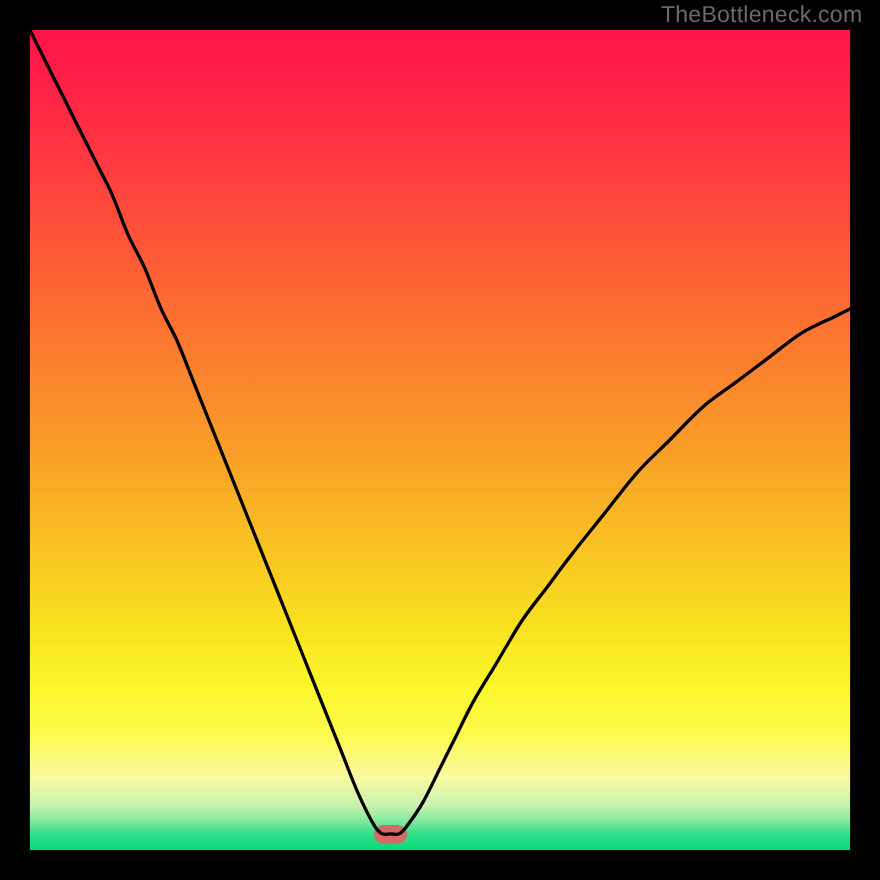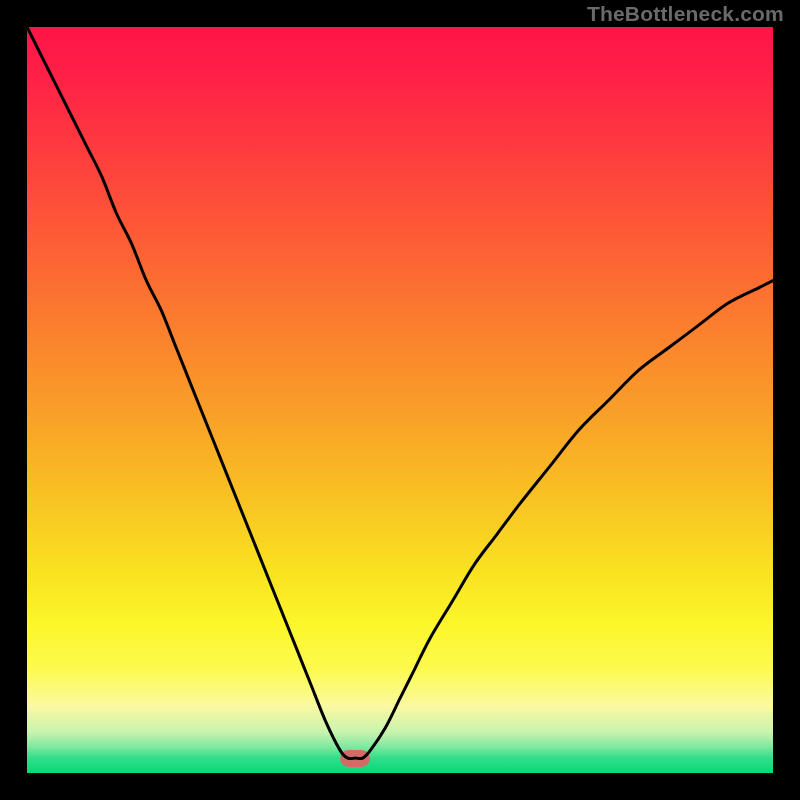--- a/index.html
+++ b/index.html
@@ -16,21 +16,21 @@
     width: 800px;
     height: 800px;
     background: #000;
   }
   .watermark {
     position: absolute;
     top: 2px;
     right: 16px;
     color: #6a6a6a;
     font-size: 21px;
-    font-weight: 700;
+    font-weight: 400;
     letter-spacing: 0.2px;
     user-select: none;
   }
   .plot-area {
     position: absolute;
     left: 27px;
     top: 27px;
     width: 746px;
     height: 746px;
     overflow: hidden;

